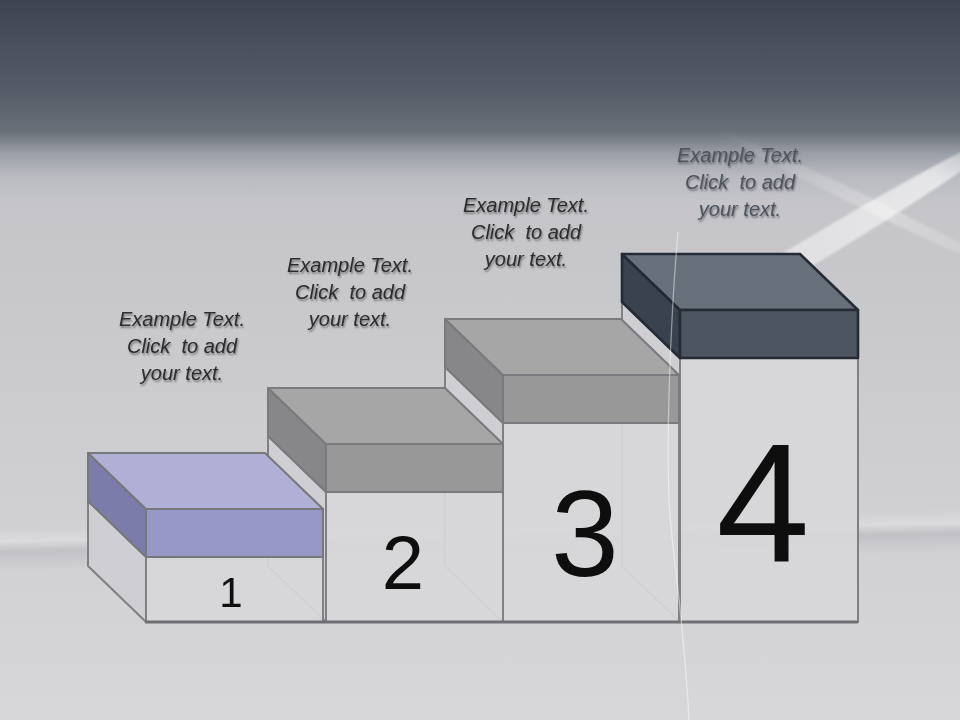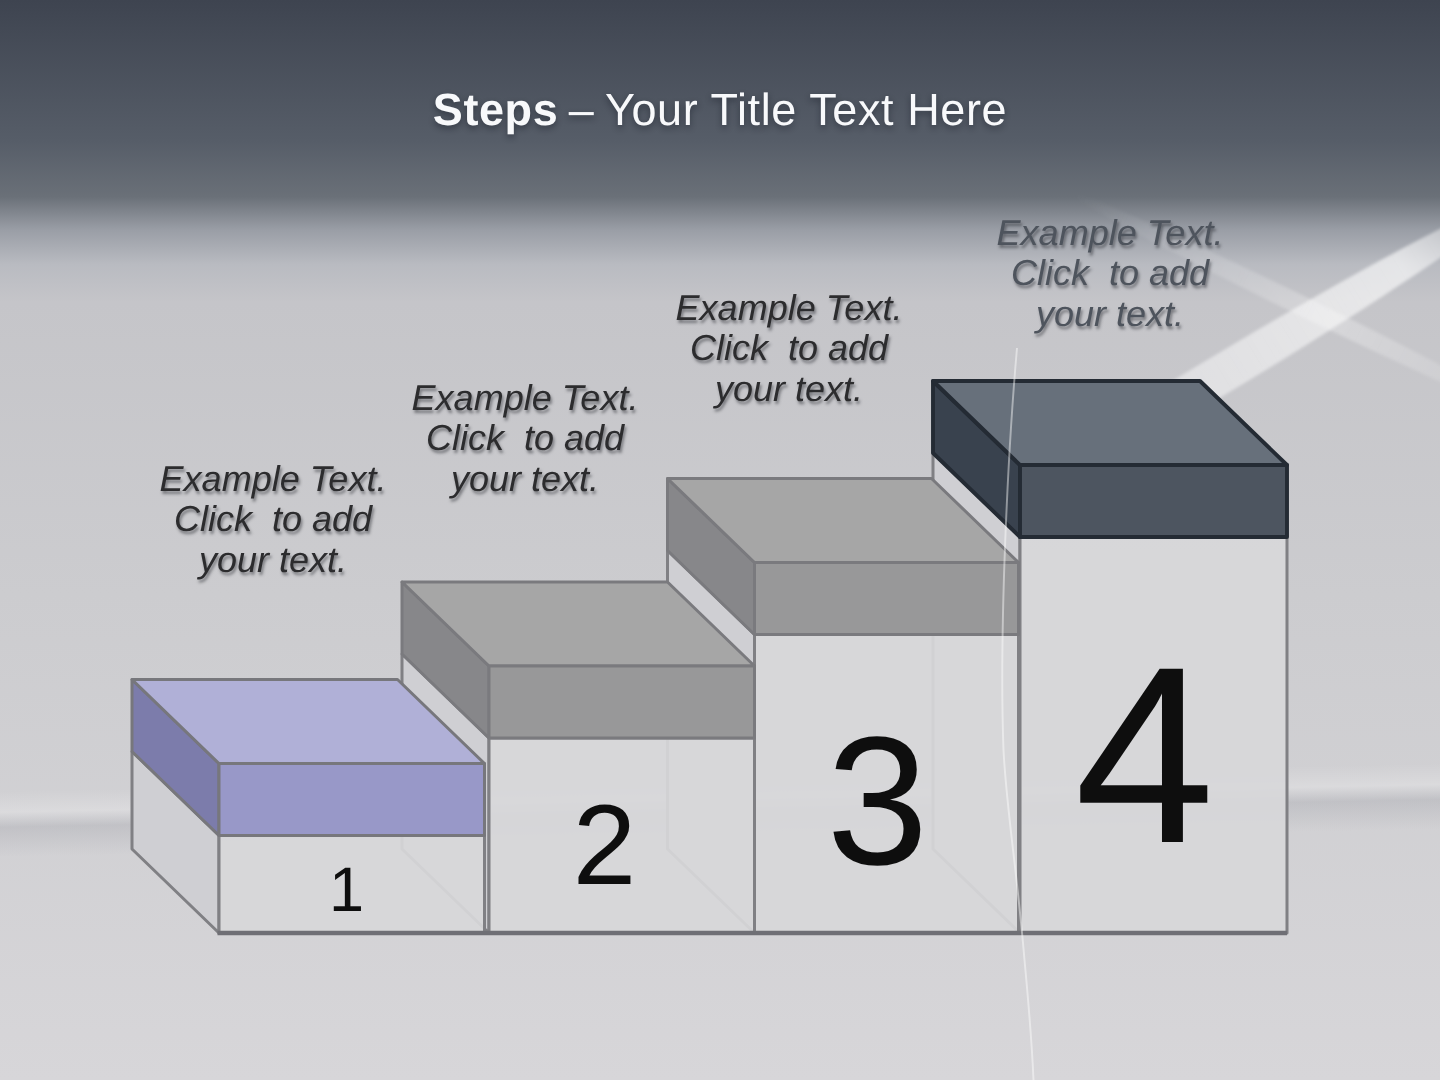--- a/index.html
+++ b/index.html
@@ -39,38 +39,35 @@
     transform:rotate(-31deg);border-radius:50%/50%;filter:blur(1px);
   }
   .streak-b{
     left:700px;top:196px;width:330px;height:13px;
     background:linear-gradient(90deg,rgba(255,255,255,0),rgba(255,255,255,.28) 60%,rgba(255,255,255,.05));
     transform:rotate(26deg);border-radius:50%/50%;filter:blur(1px);
   }
   .steps-svg{position:absolute;left:0;top:0;width:960px;height:720px}
   .step-label{
     position:absolute;text-align:center;font-style:italic;
-    font-size:24px;line-height:27px;
+    font-size:20px;line-height:27px;
     text-shadow:1px 2px 2px rgba(40,42,48,.5);
     cursor:default;
   }
   .label-line{white-space:pre}
 </style>
 </head>
 <body>
 
 <div class="slide" id="slide" style="--hdrTop: #3e4450; --hdrMid: #565d68; --hdrBot: #6a7078; --bodyTop: #c5c5c9; --bodyBot: #d7d6d9;">
 
   <div class="floor-seam"></div>
   <div class="streak streak-a"></div>
   <div class="streak streak-b"></div>
 
-  <div class="slide-title">
-    <span class="t-bold">Steps</span><span class="t-sep">–</span><span class="t-rest">Your Title Text Here</span>
-  </div>
 
   <svg class="steps-svg" id="stepsSvg" viewBox="0 0 960 720" xmlns="http://www.w3.org/2000/svg">
       <g>
         <polygon points="680,358 680,622 622,566 622,302" fill="#cfcfd3" stroke="#808084" stroke-width="2" stroke-linejoin="round"></polygon>
         <polygon points="680,358 858,358 858,622 680,622" fill="#d7d7d9" stroke="#808084" stroke-width="2" stroke-linejoin="round" fill-opacity="0.93"></polygon>
         <polygon points="680,310 680,358 622,302 622,254" fill="#39424e" stroke="#242b34" stroke-width="2.6" stroke-linejoin="round"></polygon>
         <polygon points="680,310 858,310 800,254 622,254" fill="#67707b" stroke="#242b34" stroke-width="2.6" stroke-linejoin="round"></polygon>
         <polygon points="680,310 858,310 858,358 680,358" fill="#4d5560" stroke="#242b34" stroke-width="2.6" stroke-linejoin="round"></polygon>
         <text x="763" y="561" text-anchor="middle" font-family="&quot;Liberation Sans&quot;, sans-serif" font-size="168" fill="#0e0e0e">4</text>
       </g>

